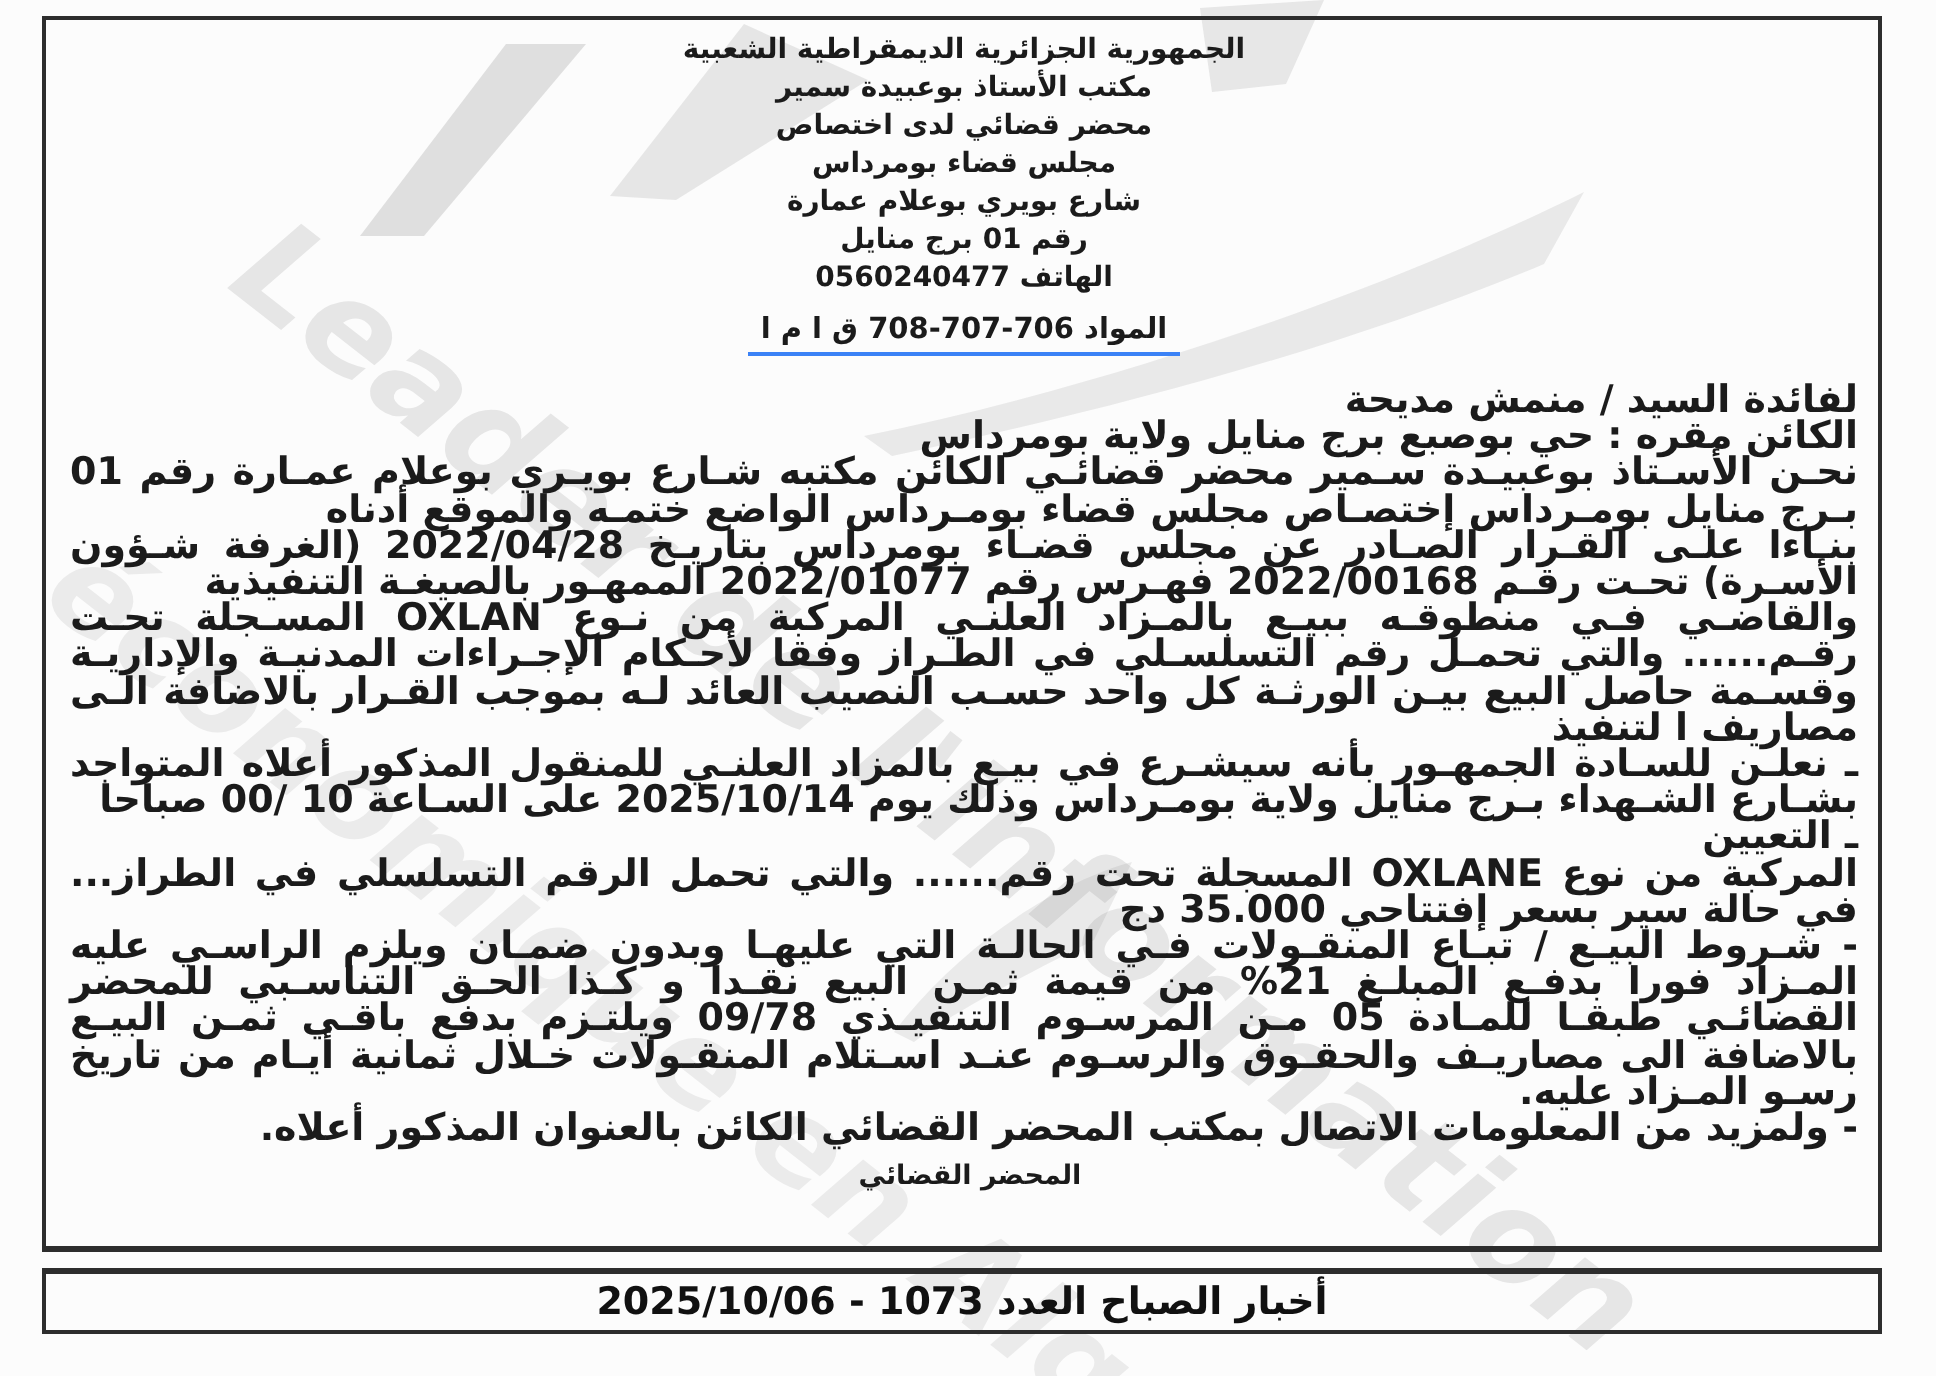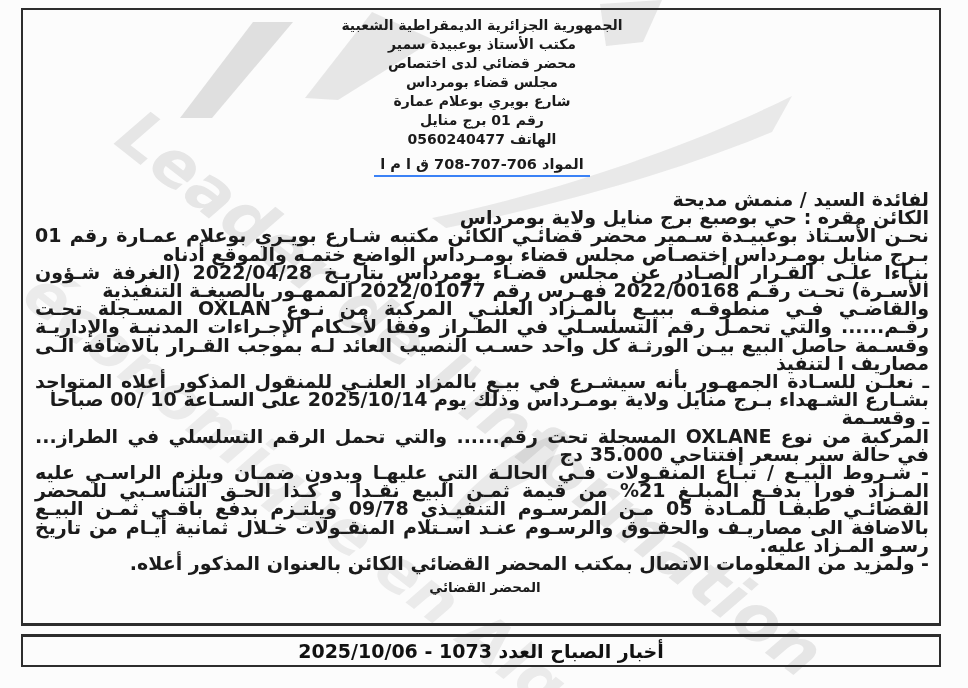--- a/index.html
+++ b/index.html
@@ -95,21 +95,21 @@
         <span class="subtitle">المواد 706-707-708 ق ا م ا</span>
       </div>
 
       <div class="body-text">
         <p>لفائدة السيد / منمش مديحة</p>
         <p>الكائن مقره : حي بوصبع برج منايل ولاية بومرداس</p>
         <p>نحـن الأسـتاذ بوعبيـدة سـمير محضر قضائـي الكائن مكتبه شـارع بويـري بوعلام عمـارة رقم 01 بـرج منايل بومـرداس إختصـاص مجلس قضاء بومـرداس الواضع ختمـه والموقع أدناه</p>
         <p>بنـاءا علـى القـرار الصـادر عن مجلس قضـاء بومرداس بتاريـخ 2022/04/28 (الغرفة شـؤون الأسـرة) تحـت رقـم 2022/00168 فهـرس رقم 2022/01077 الممهـور بالصيغـة التنفيذية</p>
         <p>والقاضـي فـي منطوقـه ببيـع بالمـزاد العلنـي المركبة من نـوع OXLAN المسـجلة تحـت رقـم...... والتي تحمـل رقم التسلسـلي في الطـراز وفقا لأحـكام الإجـراءات المدنيـة والإداريـة وقسـمة حاصل البيع بيـن الورثـة كل واحد حسـب النصيب العائد لـه بموجب القـرار بالاضافة الـى مصاريف ا لتنفيذ</p>
         <p>ـ نعلـن للسـادة الجمهـور بأنه سيشـرع في بيـع بالمزاد العلنـي للمنقول المذكور أعلاه المتواجد بشـارع الشـهداء بـرج منايل ولاية بومـرداس وذلك يوم 2025/10/14 على السـاعة 10 /00 صباحا</p>
-        <p>ـ وقسـمة</p>
+        <p>ـ التعيين</p>
         <p>المركبة من نوع OXLANE المسجلة تحت رقم...... والتي تحمل الرقم التسلسلي في الطراز... في حالة سير بسعر إفتتاحي 35.000 دج</p>
         <p>- شـروط البيـع / تبـاع المنقـولات فـي الحالـة التي عليهـا وبدون ضمـان ويلزم الراسـي عليه المـزاد فورا بدفـع المبلـغ 21% من قيمة ثمـن البيع نقـدا و كـذا الحـق التناسـبي للمحضر القضائـي طبقـا للمـادة 05 مـن المرسـوم التنفيـذي 09/78 ويلتـزم بدفع باقـي ثمـن البيـع بالاضافة الى مصاريـف والحقـوق والرسـوم عنـد اسـتلام المنقـولات خـلال ثمانية أيـام من تاريخ رسـو المـزاد عليه.</p>
         <p>- ولمزيد من المعلومات الاتصال بمكتب المحضر القضائي الكائن بالعنوان المذكور أعلاه.</p>
       </div>
 
       <div class="signature">المحضر القضائي</div>
 
     </div>
   </div>
 

